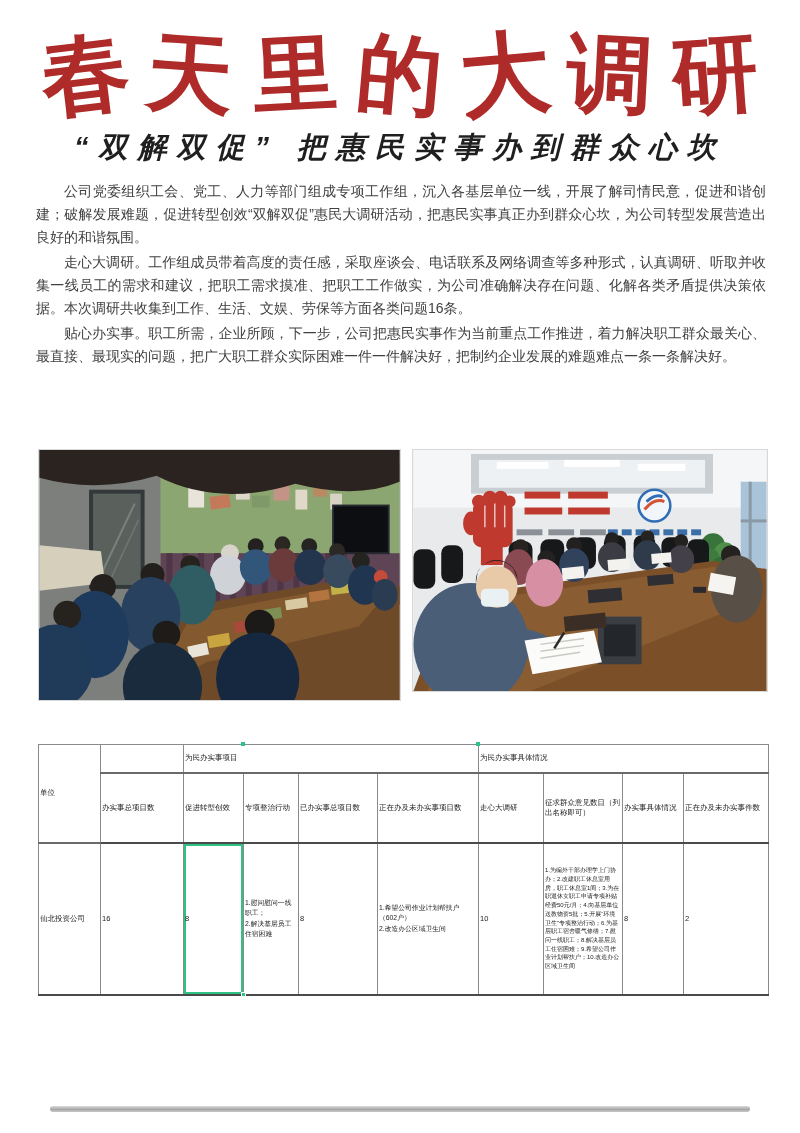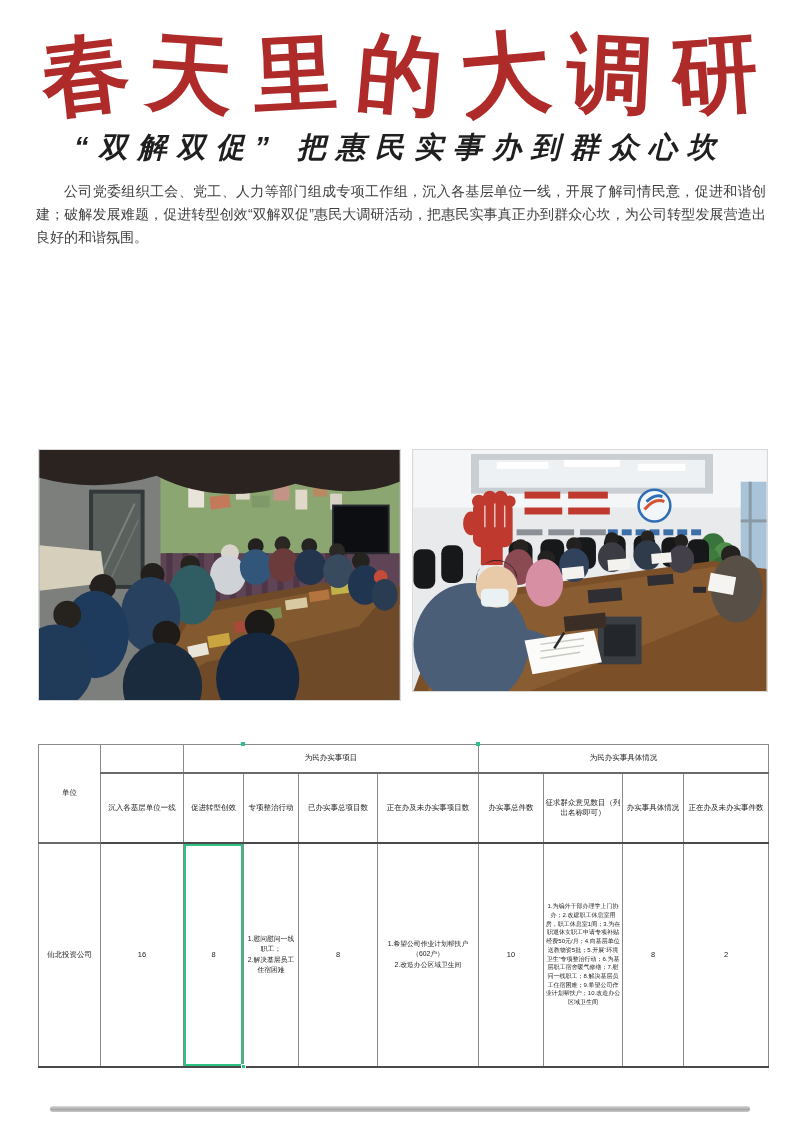--- a/index.html
+++ b/index.html
@@ -44,26 +44,26 @@
   .photos { position:absolute; left:38px; top:449px; width:730px; display:flex; gap:11px; align-items:flex-start; }
   .photo { display:block; border:1px solid #d8d8d8; background:#eee; }
 
   
   .tblwrap { position:absolute; left:38px; top:744px; width:731px; }
   table.results {
     width:730px; border-collapse:collapse; table-layout:fixed;
     font-size:7.5px; color:#222; background:#fff;
   }
   table.results th, table.results td {
-    border:1px solid #8a8a8a; text-align:center; vertical-align:middle;
+    border:1px solid #8a8a8a; text-align:left; vertical-align:middle;
     font-weight:normal; padding:2px 1px; word-break:break-all;
   }
   tr.grouprow th { height:28px; border-bottom:2px solid #6a6a6a; }
   tr.subrow th { height:70px; border-bottom:2px solid #4a4a4a; }
-  tr.datarow td { height:224px; border-bottom:2px solid #4a4a4a;margin-left:48px; }
+  tr.datarow td { height:152px; border-bottom:2px solid #4a4a4a;margin-left:48px; }
   td.txtcell { font-size:6.8px; line-height:1.5; white-space:pre-line; padding:3px 2px; }
   td.densecell { font-size:6px; line-height:1.45; text-align:left; padding:3px 2px; }
   td.selected { position:relative; box-shadow:inset 0 0 0 2px #2ec284; }
   td.selected .handle {
     position:absolute; right:-3px; bottom:-3px; width:5px; height:5px;
     background:#2ec284; border:1px solid #fff;
   }
   .tbldot { position:absolute; width:4px; height:4px; background:#2ec284; top:-2px; }
   .tbldot.d1 { left:203px; } .tbldot.d2 { left:438px; }
 
@@ -86,20 +86,22 @@
     <span>的</span>
     <span>大</span>
     <span>调</span>
     <span>研</span>
   </div>
 
   <div class="subtitle">“双解双促” 把惠民实事办到群众心坎</div>
 
   <div class="article">
     <p>公司党委组织工会、党工、人力等部门组成专项工作组，沉入各基层单位一线，开展了解司情民意，促进和谐创建；破解发展难题，促进转型创效“双解双促”惠民大调研活动，把惠民实事真正办到群众心坎，为公司转型发展营造出良好的和谐氛围。</p>
+    <p>走心大调研。工作组成员带着高度的责任感，采取座谈会、电话联系及网络调查等多种形式，认真调研、听取并收集一线员工的需求和建议，把职工需求摸准、把职工工作做实，为公司准确解决存在问题、化解各类矛盾提供决策依据。本次调研共收集到工作、生活、文娱、劳保等方面各类问题16条。</p>
+    <p>贴心办实事。职工所需，企业所顾，下一步，公司把惠民实事作为当前重点工作推进，着力解决职工群众最关心、最直接、最现实的问题，把广大职工群众实际困难一件一件解决好，把制约企业发展的难题难点一条一条解决好。</p>
   </div>
 
   <div class="photos">
 
     <svg class="photo" width="363" height="252" viewBox="0 0 363 252">
       <rect width="363" height="252" fill="#7d7f7c"></rect>
       <g>
         <rect x="122" y="16" width="241" height="132" fill="#8ca671"></rect>
         <rect x="122" y="104" width="241" height="52" fill="#5f4456"></rect>
         <g fill="#4e3646">
@@ -351,26 +353,26 @@
           <col style="width:85px">
       </colgroup>
       <tbody>
           <tr class="grouprow">
         <th rowspan="2">单位</th>
         <th></th>
         <th colspan="4">为民办实事项目</th>
         <th colspan="4">为民办实事具体情况</th>
       </tr>
       <tr class="subrow">
-        <th>沉入各基层单位一线</th>
+        <th>办实事总项目数</th>
         <th>促进转型创效</th>
         <th>专项整治行动</th>
         <th>已办实事总项目数</th>
         <th>正在办及未办实事项目数</th>
-        <th>办实事总件数</th>
+        <th>走心大调研</th>
         <th>征求群众意见数目（列出名称即可）</th>
         <th>办实事具体情况</th>
         <th>正在办及未办实事件数</th>
       </tr>
       <tr class="datarow">
         <td>仙北投资公司</td>
         <td>16</td>
         <td class="selected">
           <span>8</span>
           <span class="handle"></span>

